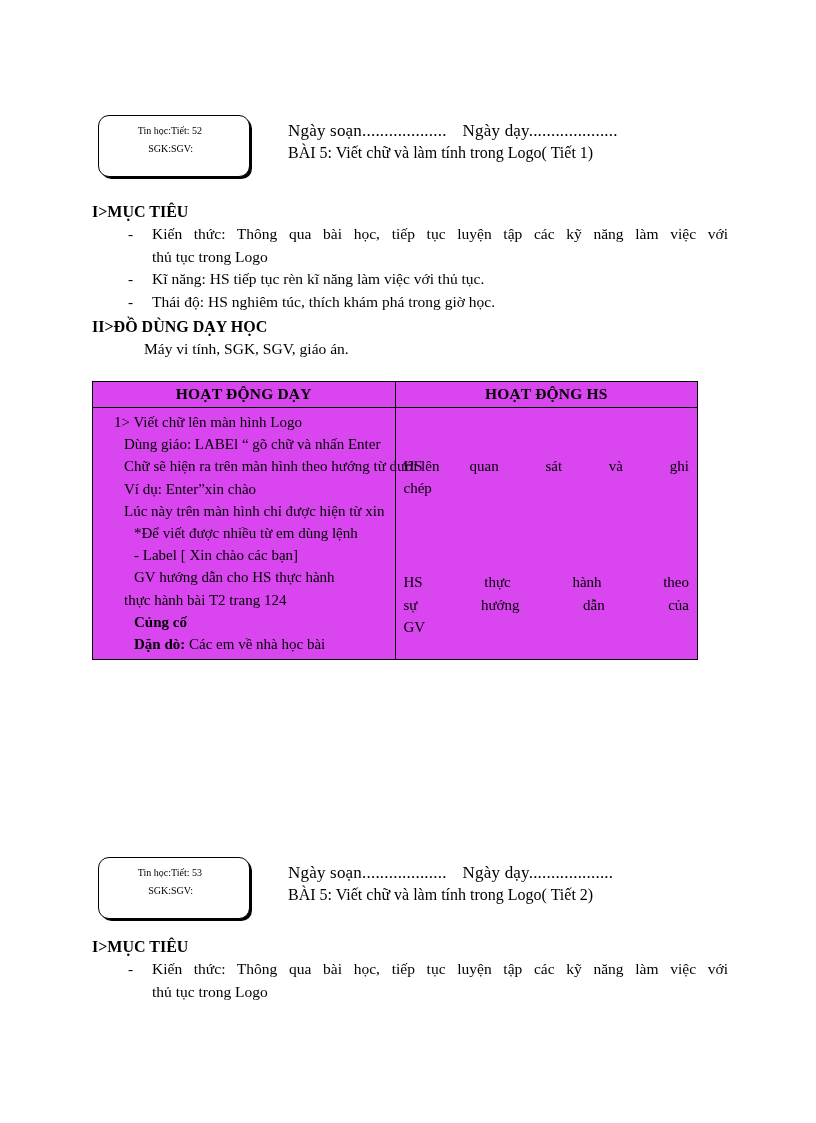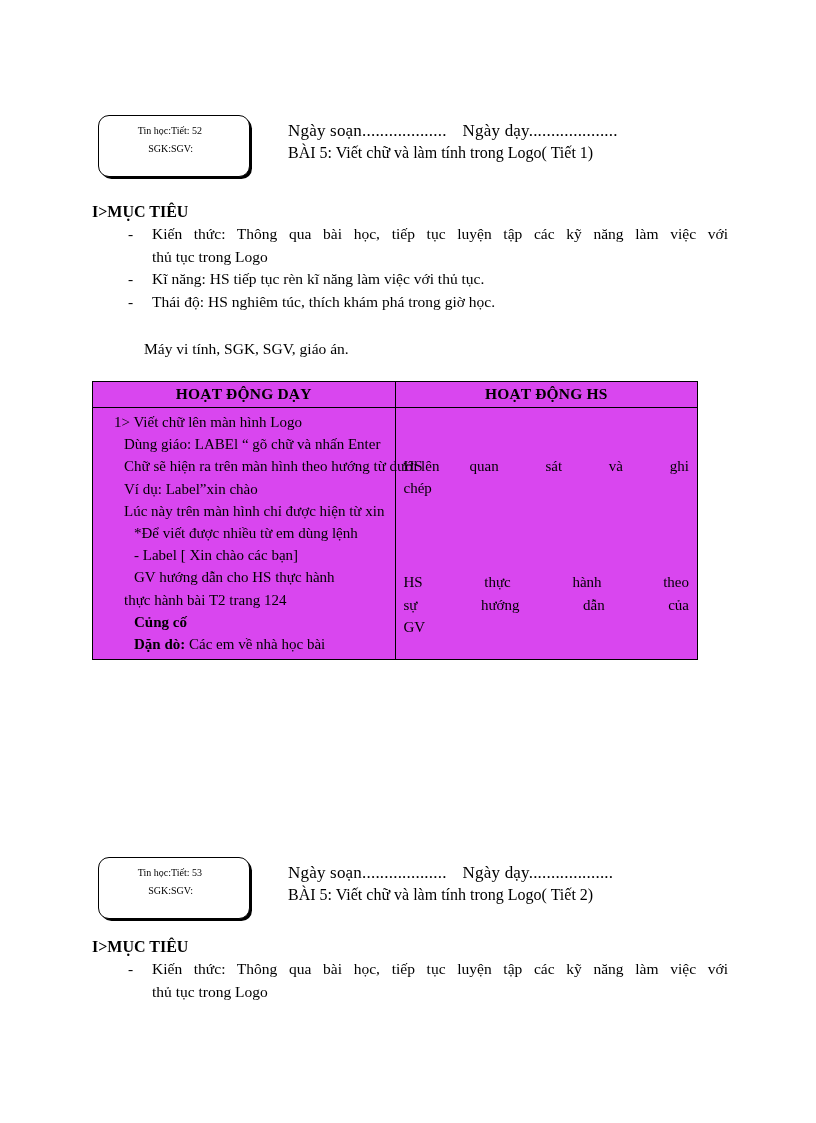--- a/index.html
+++ b/index.html
@@ -205,35 +205,36 @@
     <div class="bullet">
       <span class="dash">-</span>
       <div>Kĩ năng: HS tiếp tục rèn kĩ năng làm việc với thủ tục.</div>
     </div>
     <div class="bullet">
       <span class="dash">-</span>
       <div>Thái độ: HS nghiêm túc, thích khám phá trong giờ học.</div>
     </div>
   </div>
 
+  <div class="sec-head" style="top:316px;">II&gt;ĐỒ DÙNG DẠY HỌC</div>
   <div class="plain-indent" style="top:338px;">Máy vi tính, SGK, SGV, giáo án.</div>
 
   <table class="activities" style="top:381px;">
     <tbody>
         <tr>
       <th class="col-dv">HOẠT ĐỘNG DẠY</th>
       <th class="col-hs">HOẠT ĐỘNG HS</th>
     </tr>
     <tr>
       <td class="col-dv">
         <div class="cell-dv">
           <div class="dv-line dv-ind1">1&gt; Viết chữ lên màn hình Logo</div>
           <div class="dv-line dv-ind2">Dùng giáo: LABEl “ gõ chữ và nhấn Enter</div>
           <div class="dv-line dv-ind2">Chữ sẽ hiện ra trên màn hình theo hướng từ dưới lên</div>
-          <div class="dv-line dv-ind2">Ví dụ: Label”xin chào</div>
+          <div class="dv-line dv-ind2">Ví dụ: Enter”xin chào</div>
           <div class="dv-line dv-ind2">Lúc này trên màn hình chỉ được hiện từ xin</div>
           <div class="dv-line dv-ind0">*Để viết được nhiều từ em dùng lệnh</div>
           <div class="dv-line dv-ind0">- Label [ Xin chào các bạn]</div>
           <div class="dv-line dv-ind0">GV hướng dẫn cho HS thực hành</div>
           <div class="dv-line dv-ind2">thực hành bài T2 trang 124</div>
           <div class="dv-line dv-ind0 bold">Củng cố</div>
           <div class="dv-line dv-ind0"><span class="bold">Dặn dò:</span><span> Các em về nhà học bài</span></div>
         </div>
       </td>
       <td class="col-hs">

